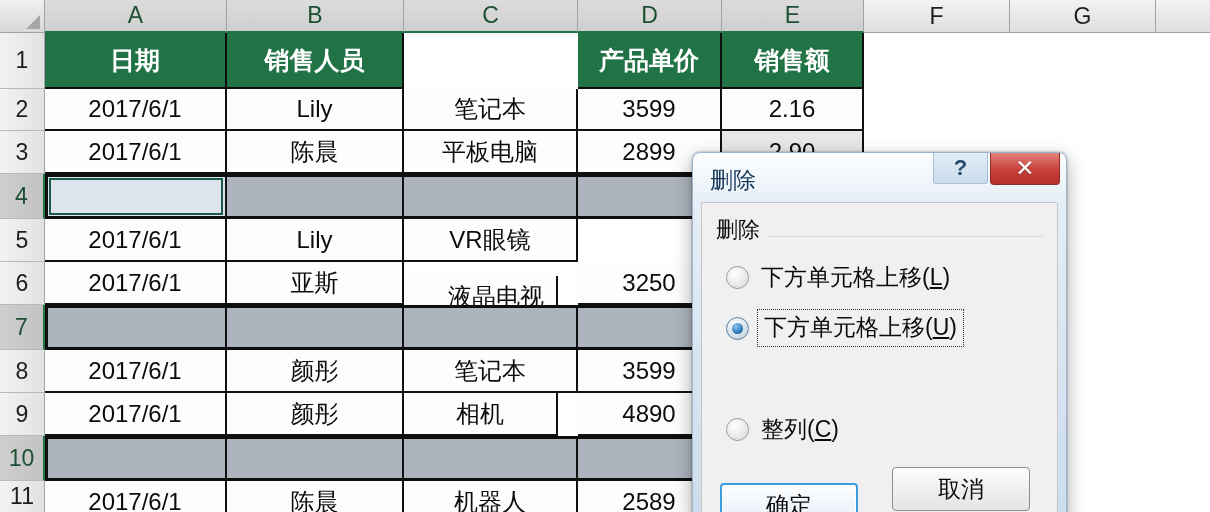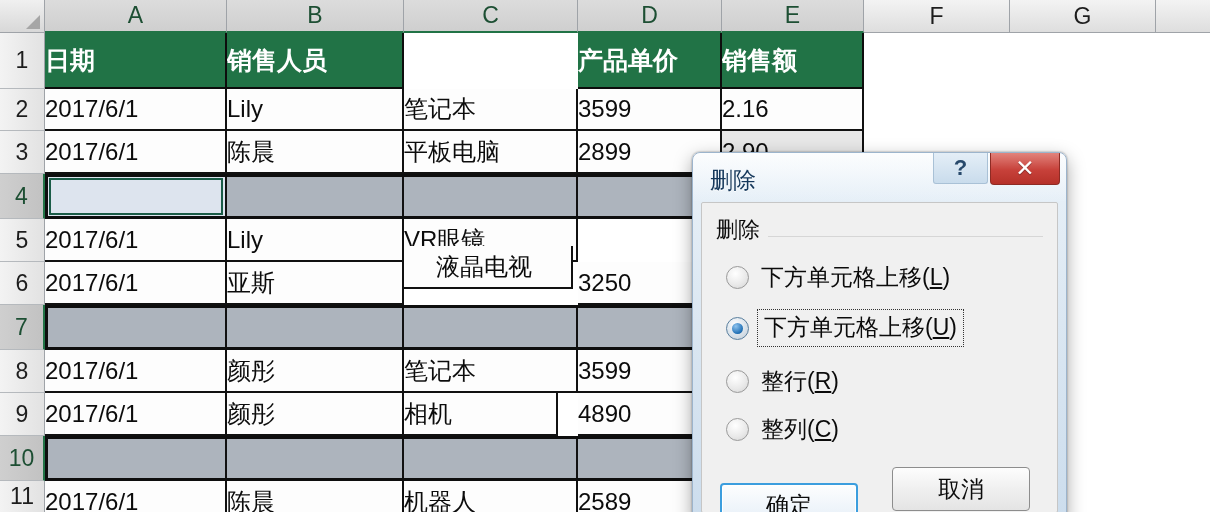--- a/index.html
+++ b/index.html
@@ -52,21 +52,21 @@
     background:linear-gradient(90deg,#cfcfcf,#c2c2c2);
     color:#1d4f33;
     border-right:2px solid #217346;
   }
 
   .cell{
     position:absolute;box-sizing:border-box;
     background:#fdfdfd;
     border-right:2px solid #111;
     border-bottom:2px solid #111;
-    display:flex;align-items:center;
+    display:flex;align-items:center;justify-content:center;
     font-size:24px;color:#0c0c0c;
     letter-spacing:0px;
     overflow:hidden;white-space:nowrap;
   }
   .cell.hdr{
     background:#217346;color:#ffffff;font-weight:bold;font-size:25px;
     border-right:2px solid #0d0d0d;border-bottom:2px solid #0d0d0d;
   }
   .cell.selrow{background:#adb4bd;}
   .cell.active{
@@ -334,21 +334,21 @@
     <div class="cell" style="left:722px;top:219px;width:142px;height:43px;">
         <span></span>
       </div>
 
     <div class="cell" style="left:45px;top:262px;width:182px;height:43px;">
         <span>2017/6/1</span>
       </div>
     <div class="cell" style="left:227px;top:262px;width:177px;height:43px;">
         <span>亚斯</span>
       </div>
-    <div class="cell" style="left:404px;top:246px;width:169px;height:43px;padding-left:32px;">
+    <div class="cell" style="left:404px;top:276px;width:154px;height:43px;padding-left:32px;">
         <span>液晶电视</span>
       </div>
     <div class="cell" style="left:578px;top:262px;width:144px;height:43px;">
         <span>3250</span>
       </div>
     <div class="cell" style="left:722px;top:262px;width:142px;height:43px;">
         <span></span>
       </div>
 
     <div class="cell selrow" style="left:45px;top:305px;width:182px;height:45px;">
@@ -451,24 +451,20 @@
         <div class="radio-row" style="top:38px;">
           <span class="radio-mark"></span>
           <span class="radio-label"><span>下方单元格上移(</span><u>L</u><span>)</span></span>
         </div>
 
         <div class="radio-row focused" style="top:89px;">
           <span class="radio-mark on"></span>
           <span class="radio-label"><span>下方单元格上移(</span><u>U</u><span>)</span></span>
         </div>
 
-        <div class="radio-row" style="top:142px;">
-          <span class="radio-mark"></span>
-          <span class="radio-label"><span>整行(</span><u>R</u><span>)</span></span>
-        </div>
 
         <div class="radio-row" style="top:190px;">
           <span class="radio-mark"></span>
           <span class="radio-label"><span>整列(</span><u>C</u><span>)</span></span>
         </div>
       </div>
 
       <div class="btnrow" style="top:264px;">
         <div class="dlgbtn primary" style="left:18px;margin-top:16px;">确定</div>
         <div class="dlgbtn" style="left:190px;">取消</div>

